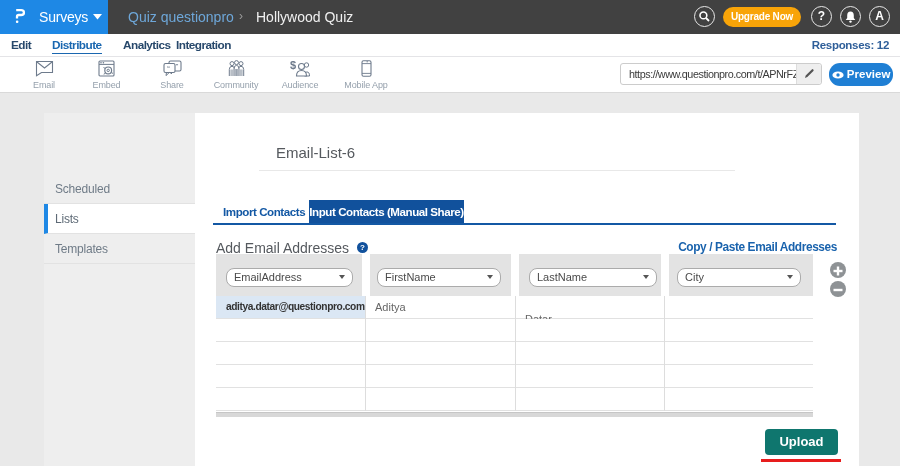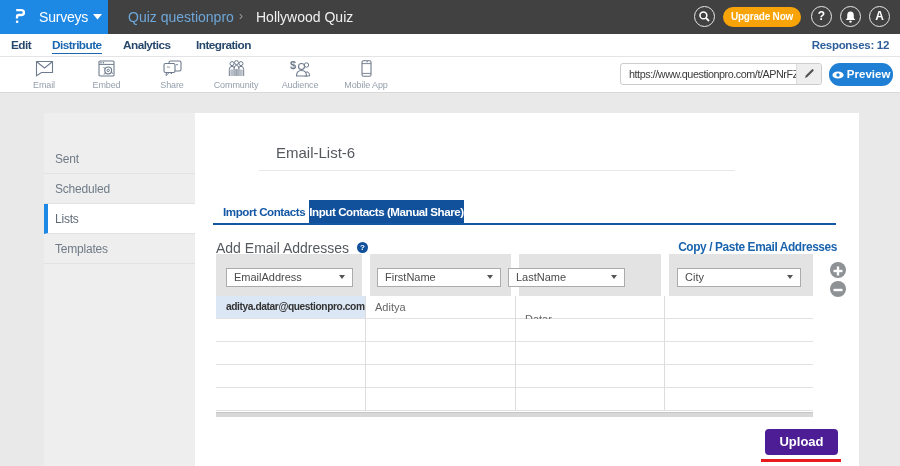--- a/index.html
+++ b/index.html
@@ -42,28 +42,28 @@
   #titlehr { left:215px; top:57px; width:476px; height:1px; background:#e8e8e8; }
   #tabline { left:169px; top:110px; width:623px; height:2px; background:#1358a4; }
   #tab1 { left:179px; top:92px; font-size:11.6px; font-weight:bold; color:#1358a4; letter-spacing:-0.45px; white-space:nowrap; }
   #tab2 { left:265px; top:87px; width:155px; height:23px; background:#11519c; color:#fff; font-size:11.6px; font-weight:bold; text-align:center; line-height:23px; letter-spacing:-0.45px; white-space:nowrap; }
   #addhdr { left:172px; top:126.5px; font-size:14px; color:#55595e; }
   #qmark { left:313px; top:129px; width:11px; height:11px; background:#11519c; border-radius:50%; color:#fff; font-size:8px; font-weight:bold; text-align:center; line-height:11px; }
   #copylink { right:22px; top:127px; font-size:11.9px; font-weight:bold; color:#1a63ad; white-space:nowrap; letter-spacing:-0.4px; }
 
   
   .hblk { top:141px; height:42px; background:#e3e3e3; }
-  .sel { top:155px; height:19px; background:#fff; border:1px solid #ababab; border-radius:0; font-size:11px; color:#4a4a4a; line-height:17px; padding-left:7px; }
+  .sel { top:155px; height:19px; background:#fff; border:1px solid #ababab; border-radius:8px; font-size:11px; color:#4a4a4a; line-height:17px; padding-left:7px; }
   .sel .arr { position:absolute; right:7px; top:6px; width:0; height:0; border-left:3.5px solid transparent; border-right:3.5px solid transparent; border-top:4.5px solid #555; }
   .trow { left:172px; width:597px; height:23px; border-bottom:1px solid #e1e1e1; background:#fff;padding-left:45px; }
   .cdiv { top:0; width:1px; height:23px; background:#ddd; }
   #rowmail { background:#dbe7f4; }
   #scrollbar { left:172px; top:298.5px; width:597px; height:5.5px; background:#d8d8d8; border-top:1px solid #c6c6c6; }
   .pm { left:786px; width:16px; height:16px; border-radius:50%; background:#8e9295; color:#fff; text-align:center; }
-  #uploadbtn { left:721px; top:316px; width:73px; height:26px; background:#4c1d95; border-radius:4px; color:#fff; font-size:13px; font-weight:bold; text-align:center; line-height:26px; }
+  #uploadbtn { left:721px; top:316px; width:73px; height:26px; background:#0f766e; border-radius:4px; color:#fff; font-size:13px; font-weight:bold; text-align:center; line-height:26px; }
   #redline { left:717px; top:346px; width:80px; height:3px; background:#e71d1d; }
 </style>
 </head>
 <body>
 <div id="stage">
 
   <div class="abs" id="topbar"></div>
   <div class="abs" id="logo"></div>
   <svg class="abs" style="left:14.5px;top:7px" width="10" height="17" viewBox="0 0 10 17">
     <path d="M1.2 3.2 H6.2 Q8.9 3.2 8.9 5.4 V5.7 Q8.9 8.0 6.2 8.0 H3.7 Q2.0 8.0 2.0 9.7 V11.6" fill="none" stroke="#fff" stroke-width="2.3"></path>
@@ -89,21 +89,21 @@
         <path d="M5.5 0.5 Q8.8 0.5 8.8 4.5 L8.8 7 L10.3 9 L0.7 9 L2.2 7 L2.2 4.5 Q2.2 0.5 5.5 0.5 Z" fill="#fff"></path>
         <circle cx="5.5" cy="10.6" r="1.2" fill="#fff"></circle>
       </svg>
   </div>
   <div class="abs circ" style="left:869px;font-size:12px;font-weight:bold;line-height:19px">A</div>
 
   <div class="abs" id="nav"></div>
   <div class="abs navitem" style="left:11px">Edit</div>
   <div class="abs navitem" style="left:52px;color:#1a67b0;border-bottom:1px solid #1a67b0;padding-bottom:1px">Distribute</div>
   <div class="abs navitem" style="left:123px">Analytics</div>
-  <div class="abs navitem" style="left:196px">Integration</div>
+  <div class="abs navitem" style="left:176px">Integration</div>
   <div class="abs" id="responses">Responses: 12</div>
 
   <div class="abs" id="toolbar"></div>
   <div class="abs tool" style="left:26px;width:36px">
     <svg width="19" height="17" viewBox="0 0 19 17">
         <path d="M1.5 1.5 H17.5 V12.5 H6.5 L1.5 15.8 V12.5 H1.5 Z" fill="none" stroke="#6e7b8c" stroke-width="1.1"></path>
         <path d="M2 2 L9.5 8 L17 2" fill="none" stroke="#6e7b8c" stroke-width="1.1"></path>
       </svg>
     <div class="lbl">Email</div>
   </div>
@@ -174,21 +174,20 @@
   <div class="abs" id="urlpencil"><svg width="11" height="11" style="margin-top:4px">
         <path d="M1 10 L1.7 7.5 L7.8 1.4 Q8.5 0.7 9.3 1.5 Q10.1 2.3 9.4 3 L3.3 9.1 Z" fill="#555"></path>
       </svg></div>
   <div class="abs" id="previewbtn"><svg width="12" height="8" style="vertical-align:-0.5px">
         <ellipse cx="6" cy="4" rx="5.6" ry="3.6" fill="#fff"></ellipse>
         <circle cx="6" cy="4" r="1.7" fill="#1f7fd4"></circle>
       </svg> Preview</div>
 
   <div class="abs" id="panel">
     <div class="abs" id="sidebar"></div>
-    <div class="abs sitem" style="top:31px">Sent</div>
     <div class="abs sitem" style="top:61px">Scheduled</div>
     <div class="abs sitem" id="sactive" style="top:91px">Lists</div>
     <div class="abs sitem" style="top:121px">Templates</div>
 
     <div class="abs" id="title">Email-List-6</div>
     <div class="abs" id="titlehr"></div>
 
     <div class="abs" id="tabline"></div>
     <div class="abs" id="tab1">Import Contacts</div>
     <div class="abs" id="tab2">Input Contacts (Manual Share)</div>
@@ -196,21 +195,21 @@
     <div class="abs" id="addhdr">Add Email Addresses</div>
     <div class="abs" id="qmark">?</div>
     <div class="abs" id="copylink">Copy / Paste Email Addresses</div>
 
     <div class="abs hblk" style="left:172px;width:146px"></div>
     <div class="abs hblk" style="left:326px;width:141px"></div>
     <div class="abs hblk" style="left:475px;width:142px"></div>
     <div class="abs hblk" style="left:625px;width:144px"></div>
     <div class="abs sel" style="left:182px;width:127px">EmailAddress<span class="arr"></span></div>
     <div class="abs sel" style="left:333px;width:124px">FirstName<span class="arr"></span></div>
-    <div class="abs sel" style="left:464px;width:117px">LastName<span class="arr"></span></div>
+    <div class="abs sel" style="left:485px;width:128px">LastName<span class="arr"></span></div>
     <div class="abs sel" style="left:633px;width:124px">City<span class="arr"></span></div>
 
     <div class="abs trow" style="top:183px">
       <div class="abs" id="rowmail" style="left:0;top:0;width:149px;height:22px;font-size:10.2px;font-weight:bold;color:#333;line-height:22px;padding-left:10px;letter-spacing:-0.4px;white-space:nowrap;overflow:hidden">aditya.datar@questionpro.com</div>
       <div class="abs" style="left:159px;top:0;font-size:11px;color:#666;line-height:22px">Aditya</div>
       <div class="abs" style="left:309px;top:12px;font-size:11px;color:#666;line-height:22px">Datar</div>
       <div class="abs cdiv" style="left:149px"></div>
         <div class="abs cdiv" style="left:299px"></div>
         <div class="abs cdiv" style="left:448px"></div>
     </div>

